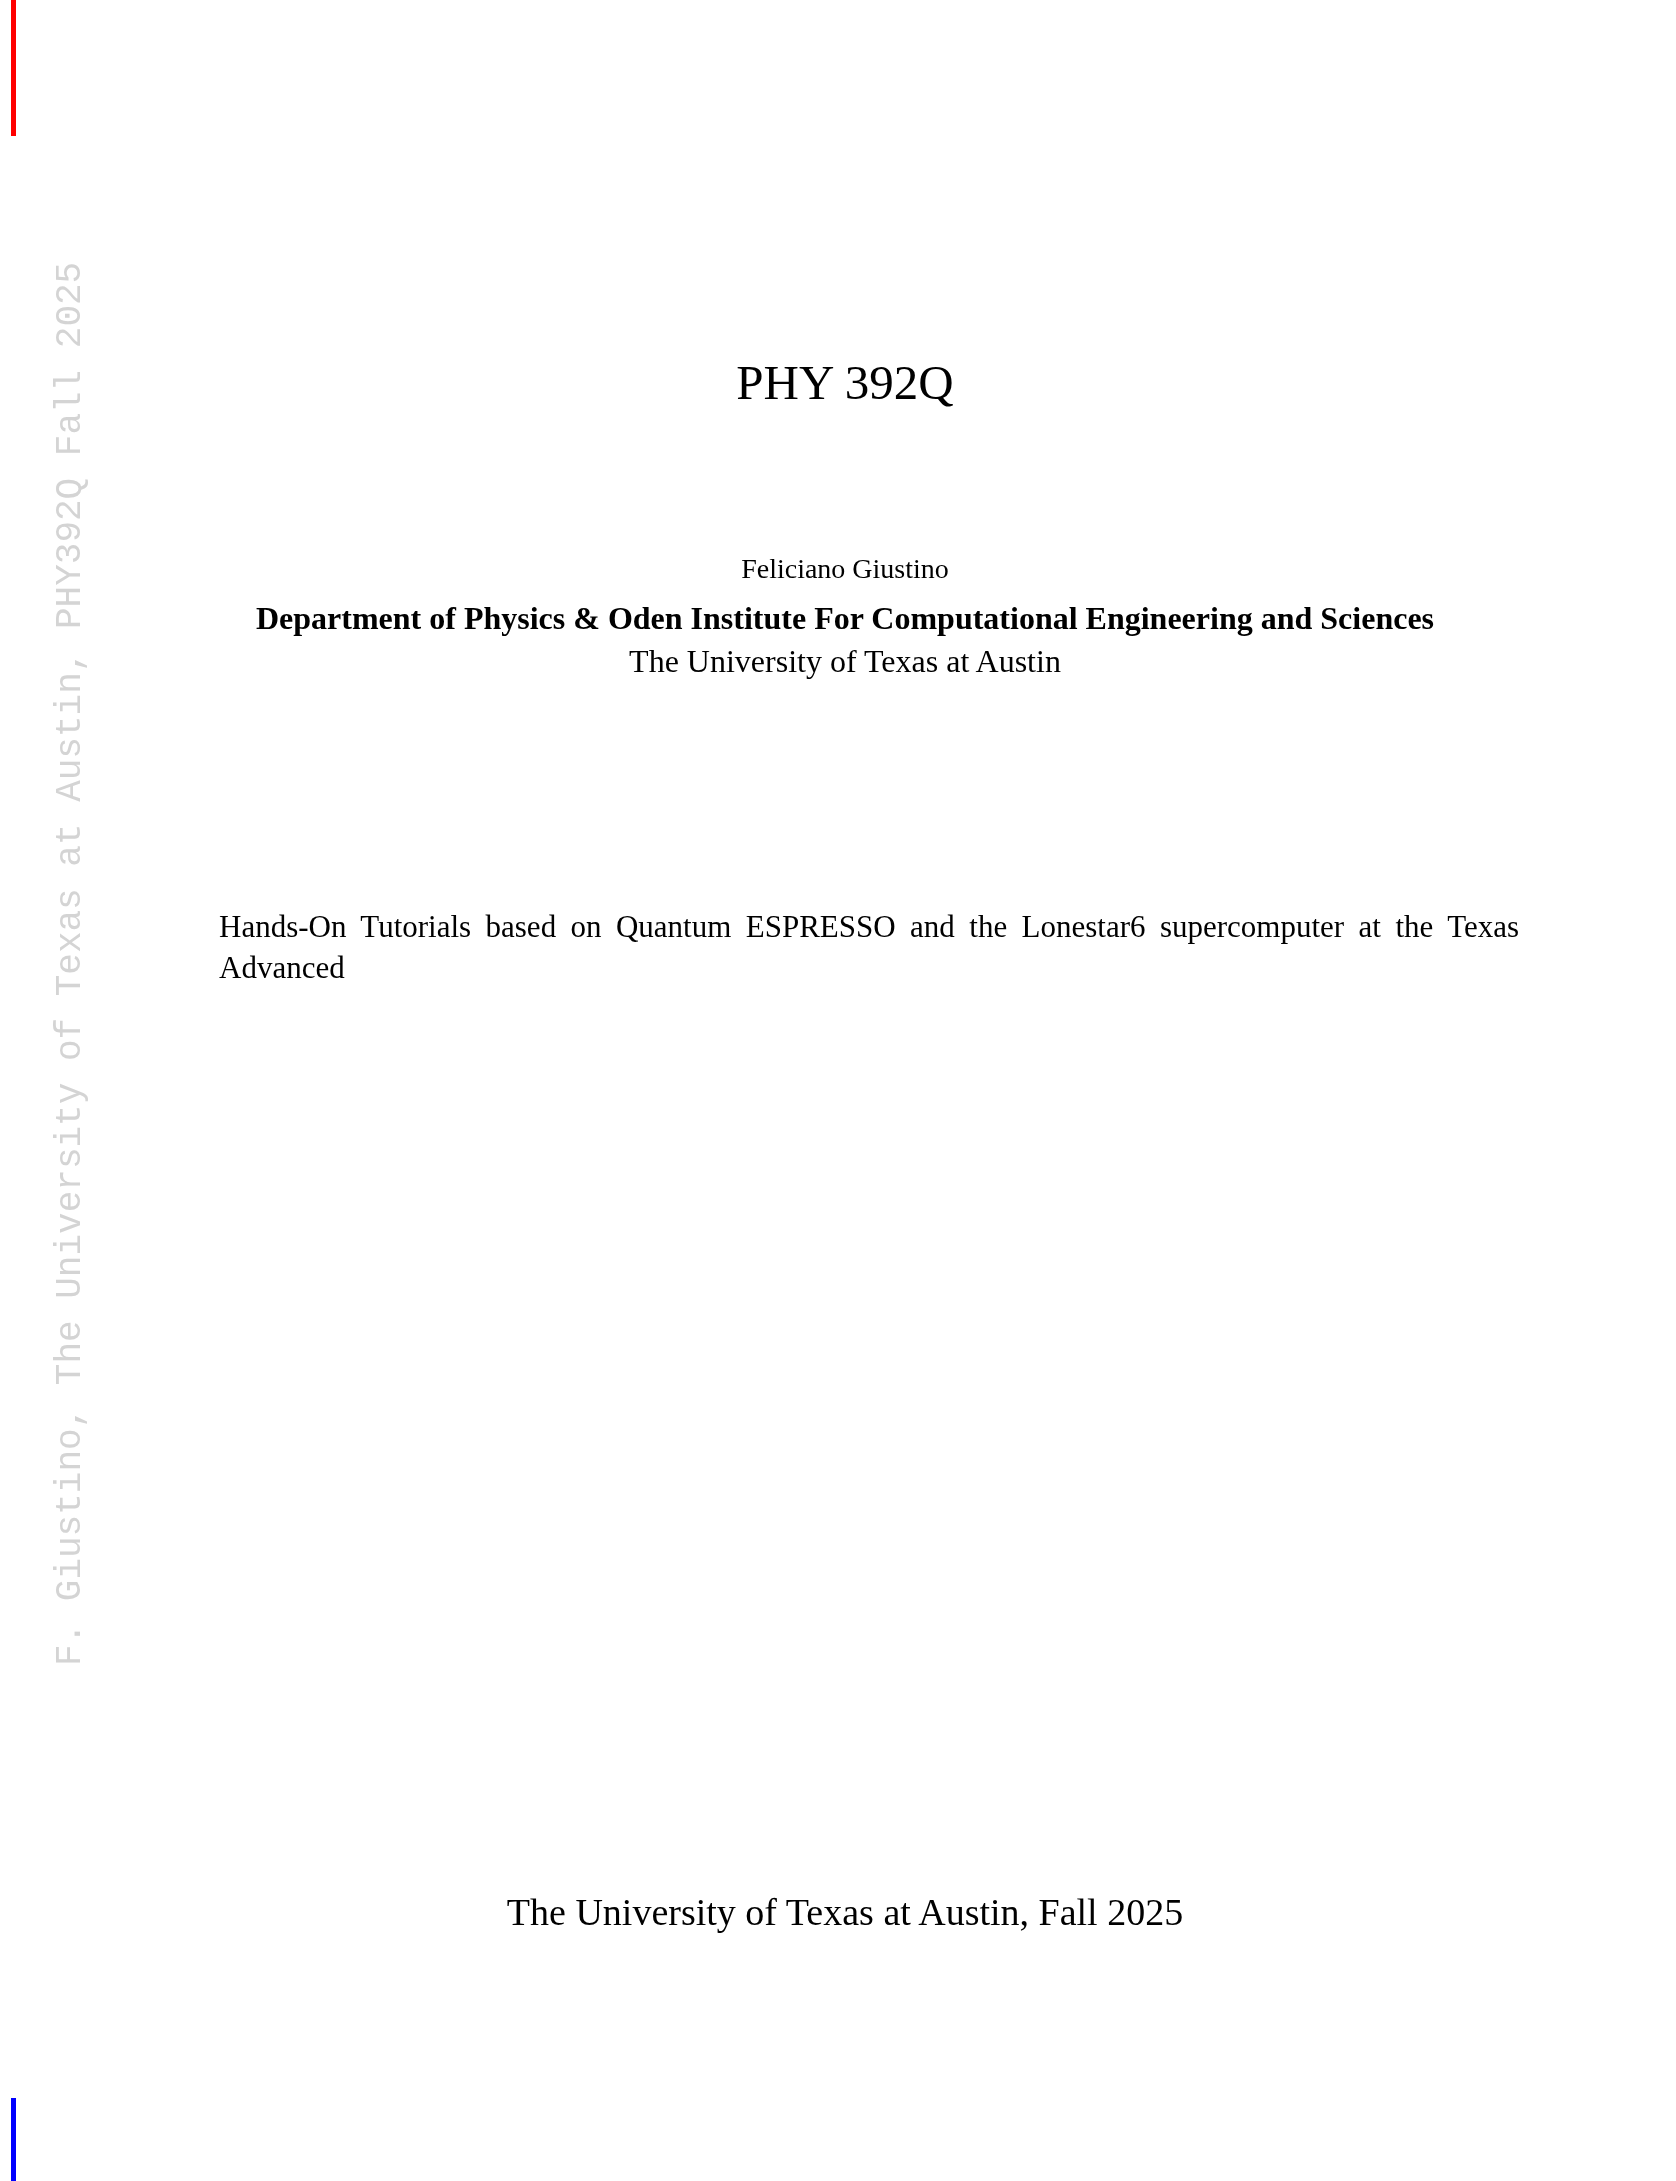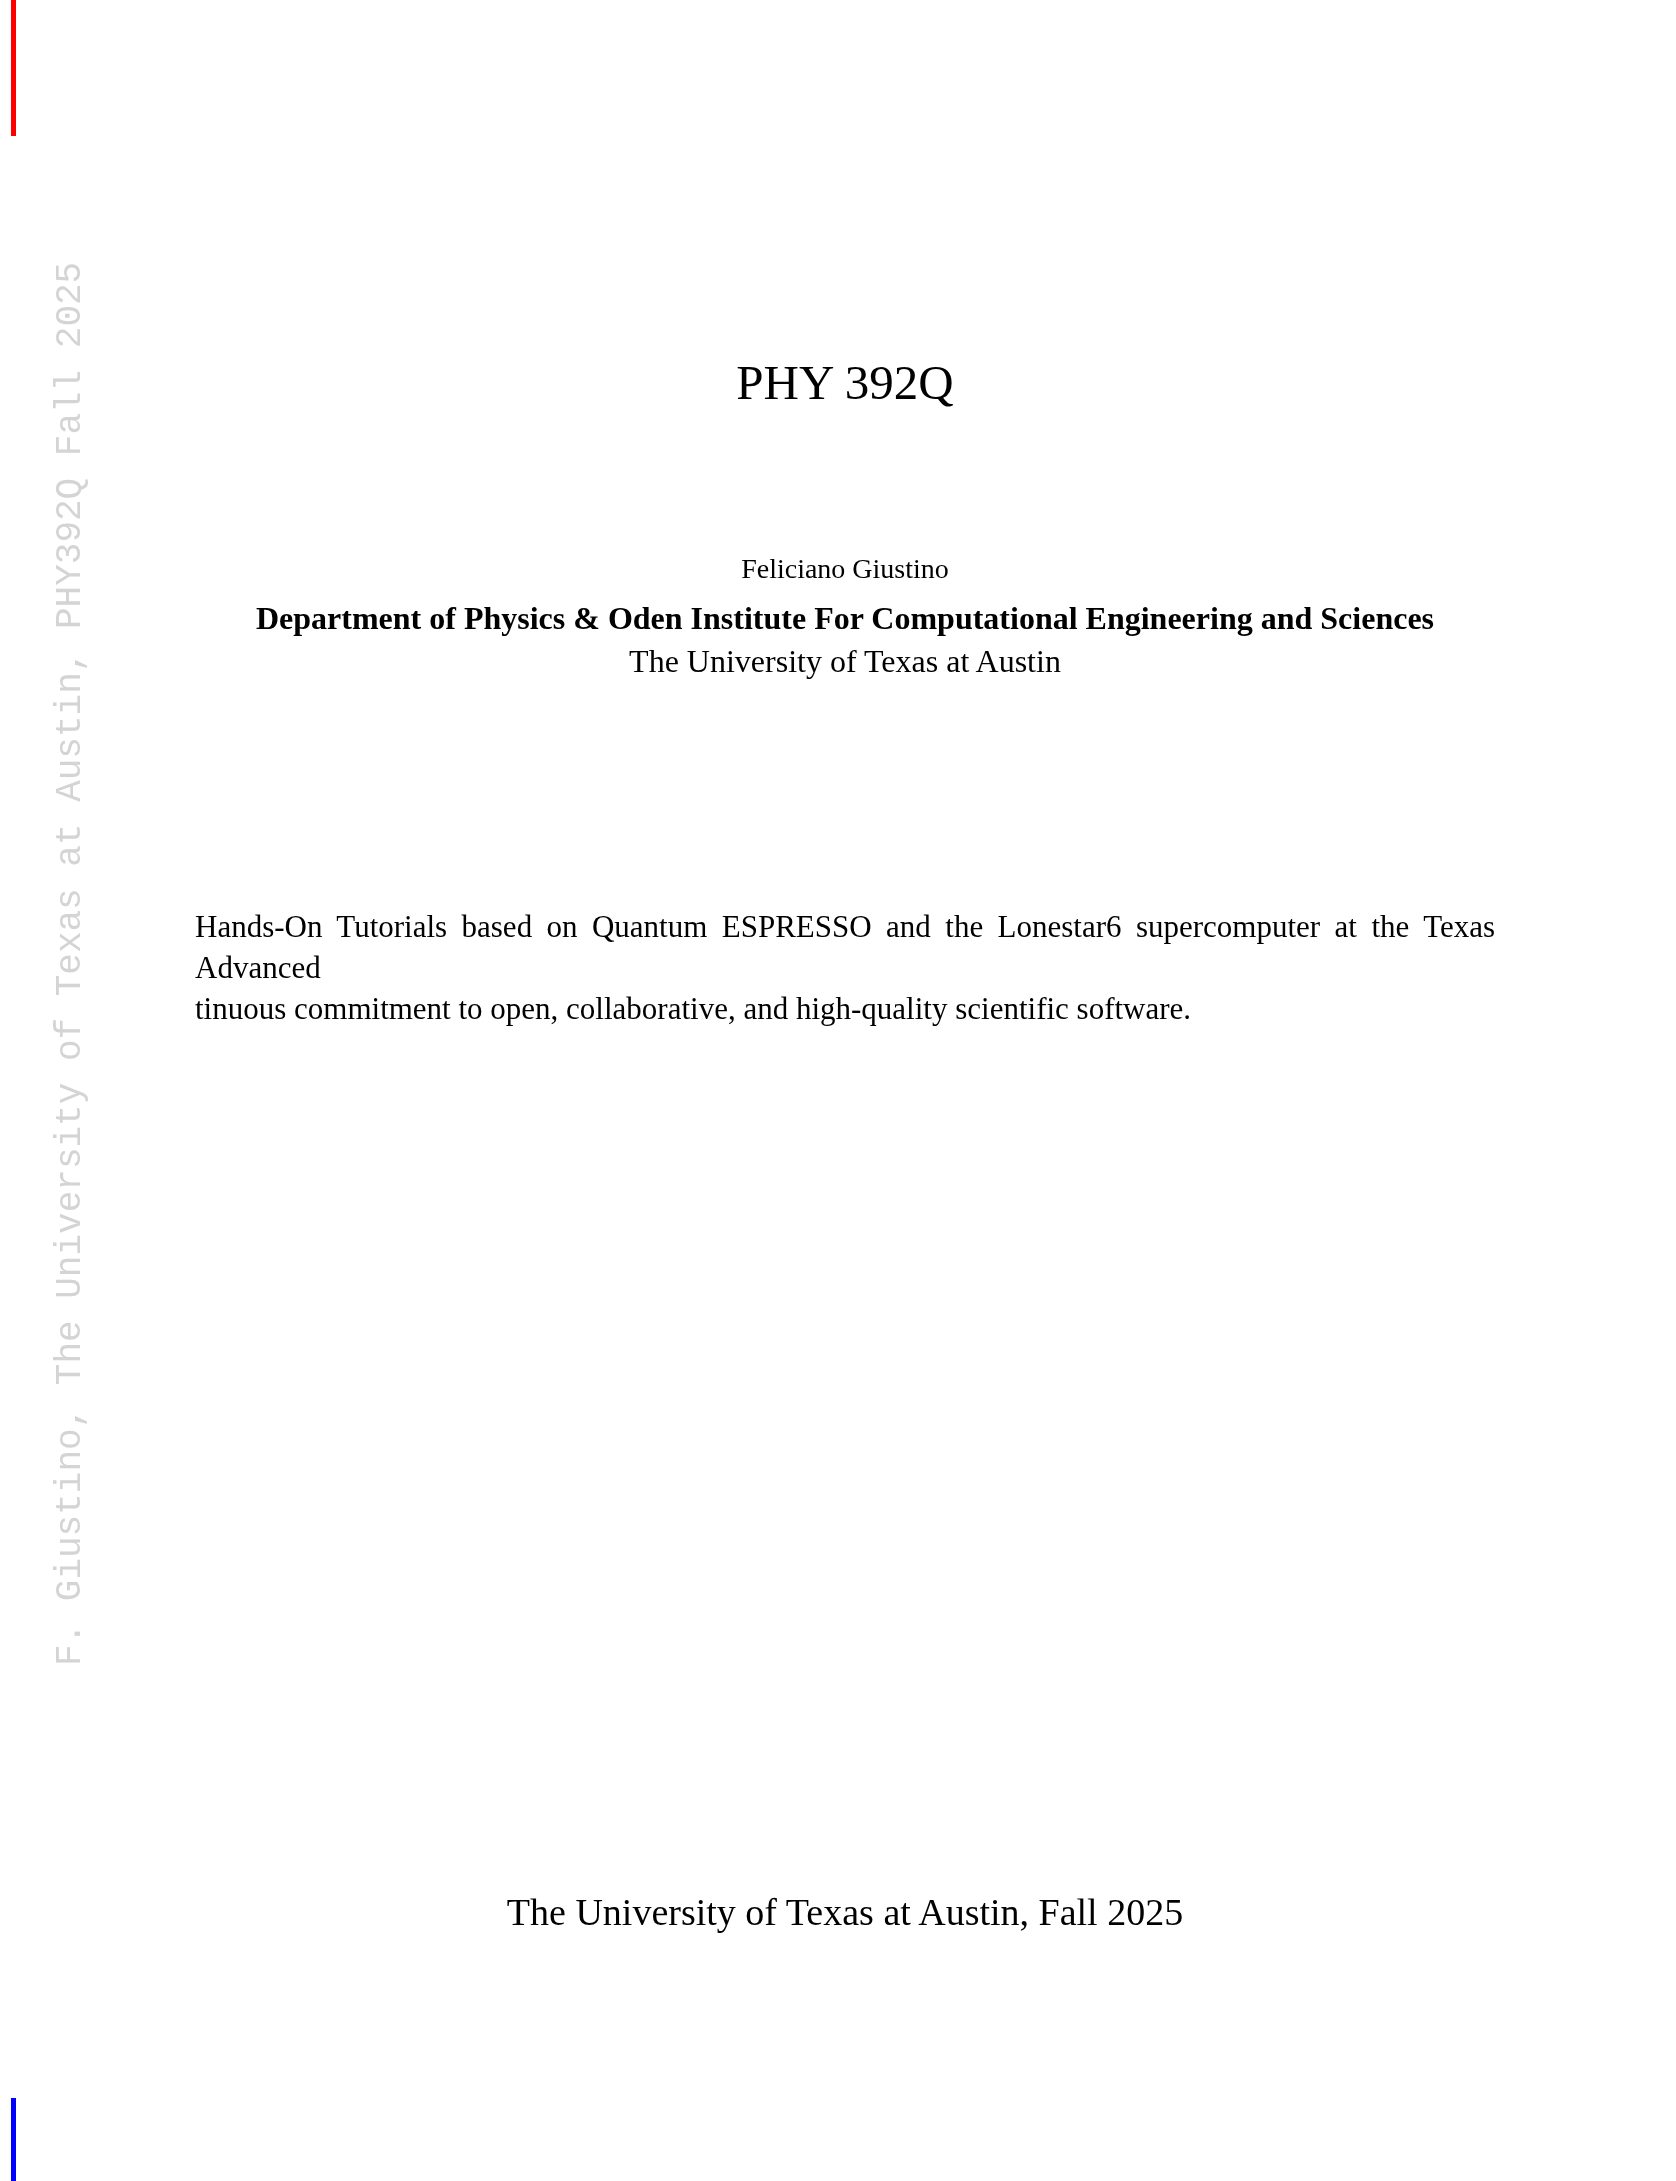--- a/index.html
+++ b/index.html
@@ -75,20 +75,21 @@
     top: 630px;
     text-align: center;
     font-size: 32px;
     line-height: 38px;
   }
 
   .acknowledgement {
     top: 894px;
     font-size: 31px;
     line-height: 41px;
+    margin-left: 24px;
   }
   .ack-line { width: 100%; }
   .ack-line.justified {
     text-align: justify;
     text-align-last: justify;
   }
   .ack-line.last { text-align: left; }
 
   .footer-date {
     top: 1884px;
@@ -114,20 +115,19 @@
 
 
     <div class="author">Feliciano Giustino</div>
 
     <div class="affil-1">Department of Physics &amp; Oden Institute For Computational Engineering and Sciences</div>
 
     <div class="affil-2">The University of Texas at Austin</div>
 
     <div class="acknowledgement">
       <div class="ack-line justified">Hands-On Tutorials based on Quantum ESPRESSO and the Lonestar6 supercomputer at the Texas Advanced</div>
-      <div class="ack-line last">tinuous commitment to open, collaborative, and high-quality scientific software.</div>
     </div>
 
     <div class="footer-date">The University of Texas at Austin, Fall 2025</div>
 
   </div>
 </div>
 
 
 </body></html>

